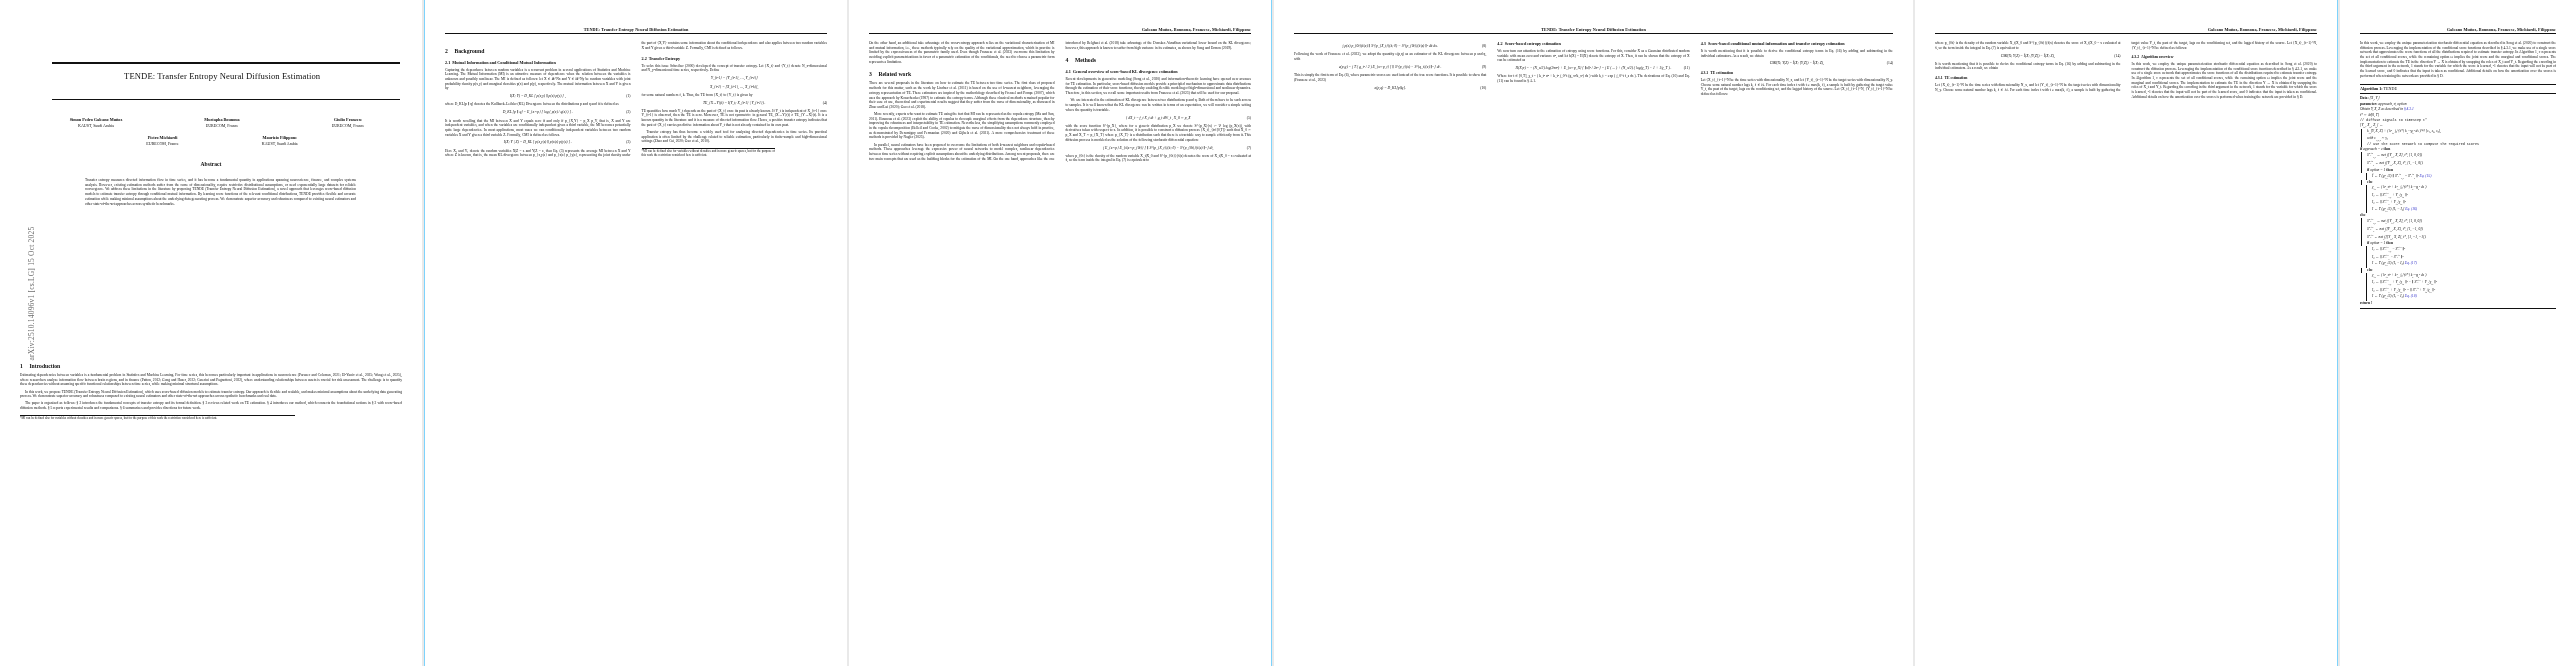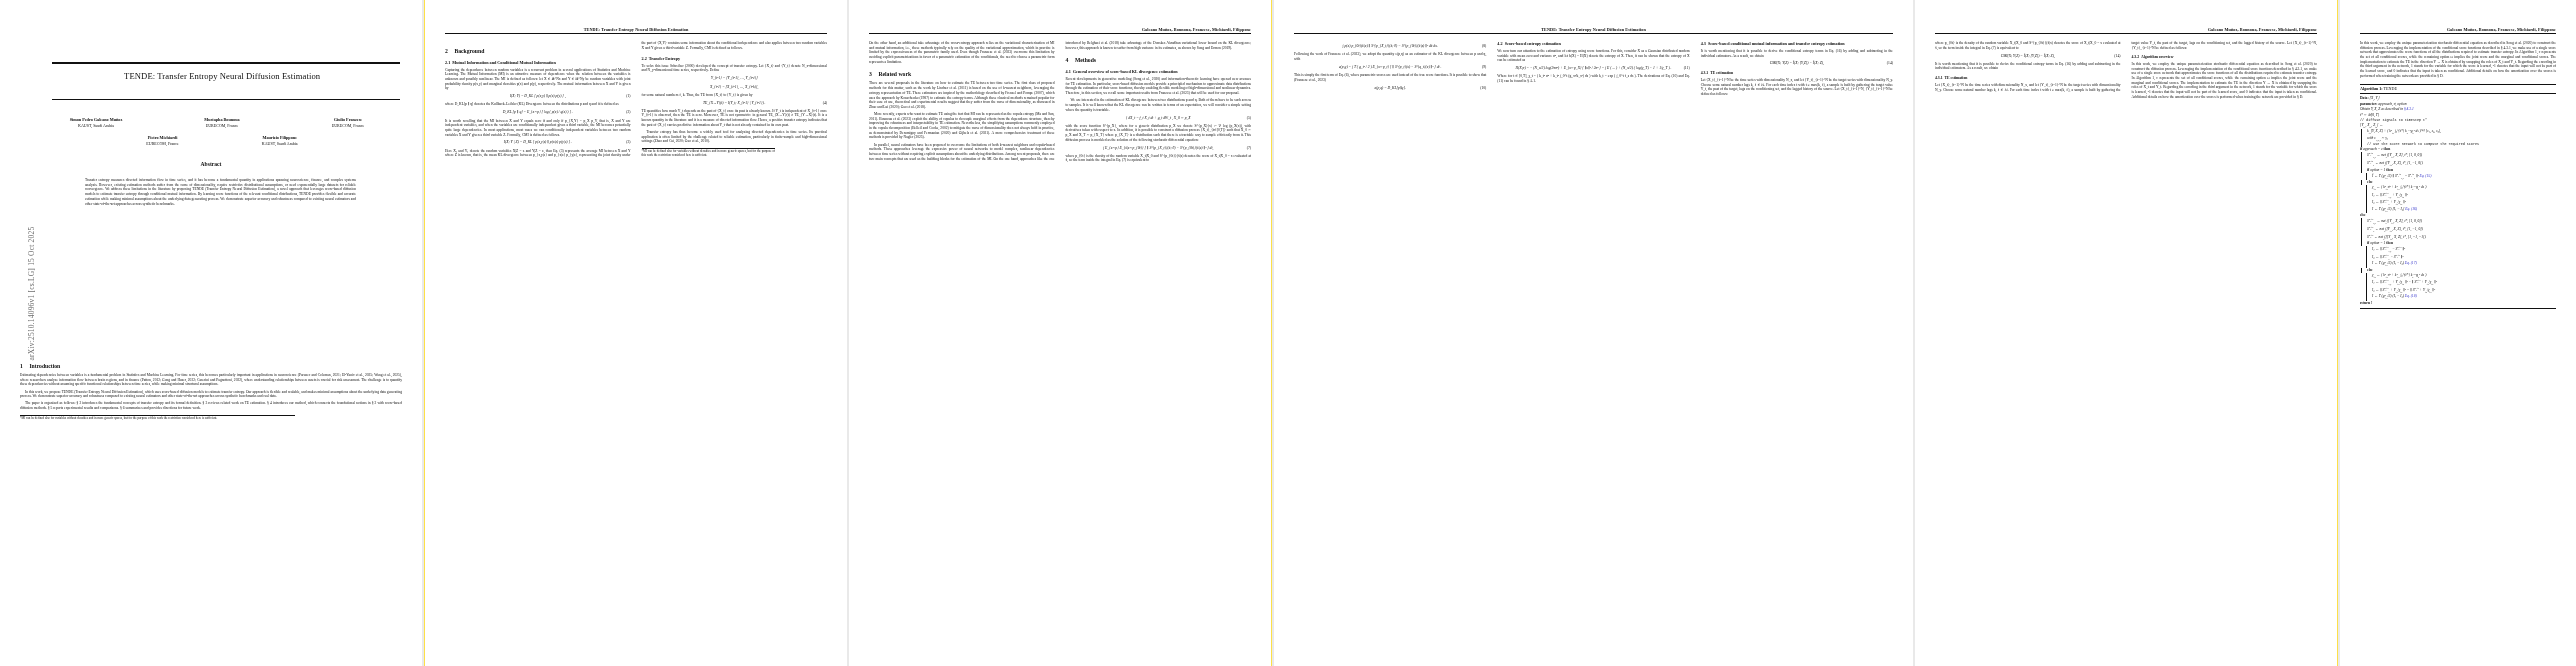--- a/index.html
+++ b/index.html
@@ -1,21 +1,21 @@
 <!DOCTYPE html>
 <html style="font-size:9px"><head>
 <meta charset="utf-8">
 <style>
   html,body{margin:0;padding:0;background:#ffffff;}
   body{
     width:2576px;height:667px;overflow:hidden;
     font-family:"Liberation Serif","DejaVu Serif",serif;
     color:#0d0d0d;
   }
-  .viewport{position:relative;width:2576px;height:667px;background:#fde047;}
+  .viewport{position:relative;width:2576px;height:667px;background:#7dd3fc;}
 
   .page{
     position:absolute;top:0;height:667px;background:#ffffff;
     box-sizing:border-box;
     overflow:hidden;
   }
   .page.p1{left:0;width:422px;}
   .page.p2{left:425px;width:422px;}
   .page.p3{left:849px;width:422px;}
   .page.p4{left:1274px;width:639px;}

